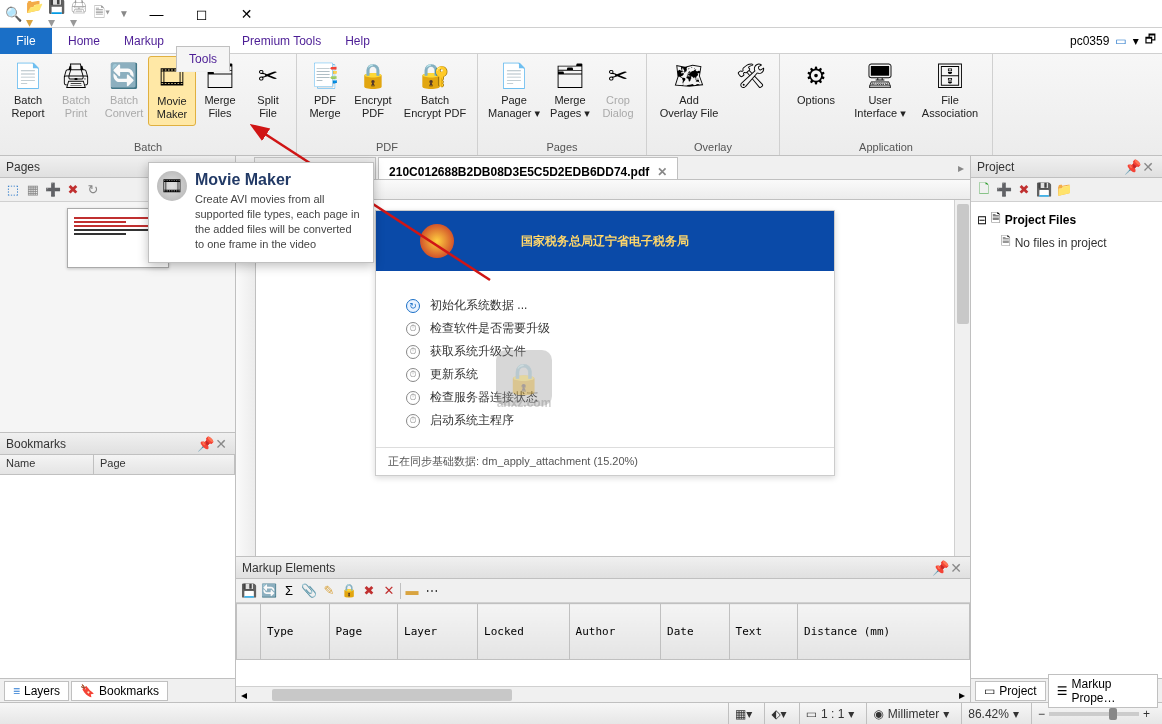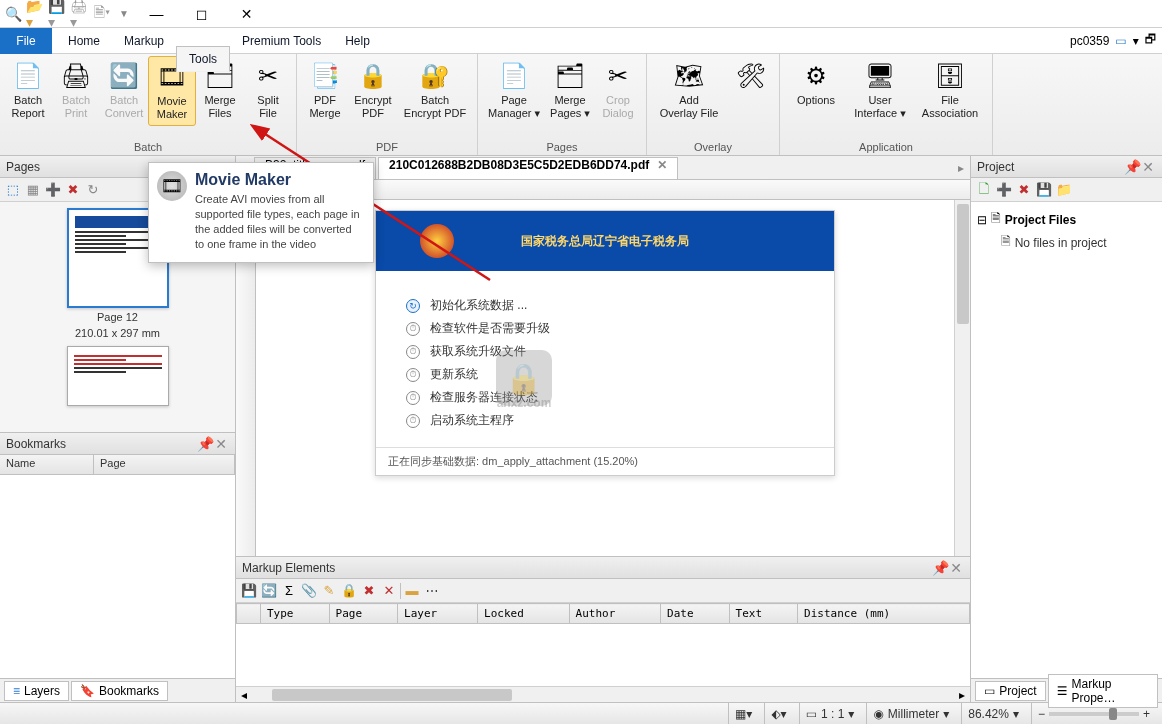--- a/index.html
+++ b/index.html
@@ -9,21 +9,21 @@
 .titlebar { height: 28px; background: #fff; display: flex; align-items: center; border-bottom: 1px solid #d0d0d0; }
 .titlebar .qat { display: flex; align-items: center; gap: 2px; padding-left: 4px; }
 .titlebar .qat span { width: 20px; height: 20px; display: inline-flex; align-items: center; justify-content: center; cursor: pointer; font-size: 14px; }
 .titlebar .title { flex: 1; text-align: center; color: #5a5a5a; font-size: 12px; }
 .titlebar .winbtns { display: flex; }
 .titlebar .winbtns span { width: 45px; height: 28px; display: inline-flex; align-items: center; justify-content: center; cursor: pointer; font-size: 14px; }
 
 
 .menubar { height: 26px; background: #fff; display: flex; align-items: center; border-bottom: 1px solid #d0d0d0; position: relative; }
 .filebtn { background: #1a6fc7; color: #fff; height: 26px; width: 52px; display: flex; align-items: center; justify-content: center; cursor: pointer; margin-right: 4px; }
-.tabbtn { padding: 0 12px; height: 26px; display: flex; align-items: center; cursor: pointer; color: #0f172a; }
+.tabbtn { padding: 0 12px; height: 26px; display: flex; align-items: center; cursor: pointer; color: #4c1d95; }
 .tabbtn.active { border: 1px solid #c0c0c0; border-bottom: 1px solid #f0f0f0; background: #f5f5f5; position: relative; top: 18px; }
 .menubar .right { position: absolute; right: 6px; display: flex; align-items: center; gap: 6px; }
 .menubar .right span { cursor: pointer; }
 
 
 .ribbon { height: 102px; background: linear-gradient(#f7f7f7,#ececec); border-bottom: 1px solid #c0c0c0; display: flex; }
 .rgroup { border-right: 1px solid #d0d0d0; display: flex; flex-direction: column; padding: 2px 4px 0; }
 .rgroup .items { flex: 1; display: flex; align-items: flex-start; }
 .rgroup .label { text-align: center; color: #555; font-size: 11px; padding: 2px 0; }
 .rbtn { width: 48px; display: flex; flex-direction: column; align-items: center; justify-content: flex-start; padding: 4px 2px; cursor: pointer; text-align: center; }
@@ -66,21 +66,21 @@
 .bkhdrrow div { border-right: 1px solid #c0c0c0; padding: 2px 6px; font-size: 11px; color: #333; }
 .bklist { flex: 1; background: #fff; }
 
 
 .bottomtabs { height: 24px; background: #f0f0f0; border-top: 1px solid #c0c0c0; display: flex; align-items: center; padding: 0 4px; gap: 2px; }
 .bottomtabs .btab { padding: 2px 8px; border: 1px solid #c0c0c0; background: #fff; font-size: 11px; cursor: pointer; display: flex; align-items: center; gap: 4px; }
 
 
 .doctabs { height: 24px; background: #f0f0f0; border-bottom: 1px solid #c0c0c0; display: flex; align-items: center; }
 .doctabs .nav { width: 18px; text-align: center; color: #888; cursor: pointer; }
-.doctab { height: 22px; padding: 0 10px; display: flex; align-items: flex-start; border: 1px solid #c0c0c0; border-bottom: none; margin-right: 2px; font-size: 11px; cursor: pointer; background: #ececec; }
+.doctab { height: 22px; padding: 0 10px; display: flex; align-items: flex-end; border: 1px solid #c0c0c0; border-bottom: none; margin-right: 2px; font-size: 11px; cursor: pointer; background: #ececec; }
 .doctab.active { background: #fff; font-weight: 600; }
 .doctab .x { margin-left: 8px; color: #888; }
 
 
 .viewer { flex: 1; background: #fff; position: relative; overflow: hidden; }
 .ruler-h { height: 20px; background: linear-gradient(#fafafa,#ececec); border-bottom: 1px solid #c0c0c0; }
 .viewinner { position: absolute; left: 20px; top: 20px; right: 16px; bottom: 0; background: #fff; }
 .ruler-v { position: absolute; left: 0; top: 20px; width: 20px; bottom: 0; background: linear-gradient(90deg,#fafafa,#ececec); border-right: 1px solid #c0c0c0; }
 .scroll-v { position: absolute; right: 0; top: 20px; width: 16px; bottom: 0; background: #f0f0f0; border-left: 1px solid #d0d0d0; }
 .scroll-v .thumb { position: absolute; left: 2px; width: 12px; top: 4px; height: 120px; background: #c8c8c8; border-radius: 2px; }
@@ -94,21 +94,21 @@
 .pageview .body .row .dot { width: 14px; height: 14px; border: 1px solid #888; border-radius: 50%; display: inline-flex; align-items: center; justify-content: center; font-size: 9px; color: #888; }
 .pageview .body .row .dot.blue { border-color:#1a6fc7; color:#1a6fc7; background:#e8f2ff; }
 .pageview .status { border-top: 1px solid #ddd; padding: 6px 12px; font-size: 11px; color: #555; }
 .watermark { position: absolute; left: 240px; top: 150px; font-size: 34px; color: rgba(120,120,120,.35); font-weight: 600; display: flex; flex-direction: column; align-items: center; pointer-events: none; }
 .watermark .lock { width: 56px; height: 56px; border-radius: 10px; background: rgba(140,140,140,.35); display: flex; align-items: center; justify-content: center; font-size: 30px; margin-bottom: -10px; }
 
 
 .markpanel { height: 130px; border-top: 1px solid #c0c0c0; background: #f5f5f5; display: flex; flex-direction: column; }
 .markgrid { flex: 1; background: #fff; overflow: auto; }
 .markgrid table { width: 100%; border-collapse: collapse; }
-.markgrid th { text-align: left; font-weight: normal; padding: 3px 6px; background: linear-gradient(#f4f4f4,#e4e4e4); border: 1px solid #c0c0c0; font-size: 11px; font-family: monospace; }
+.markgrid th { text-align: left; font-weight: normal; padding: 21px 6px; background: linear-gradient(#f4f4f4,#e4e4e4); border: 1px solid #c0c0c0; font-size: 11px; font-family: monospace; }
 .hscroll { height: 16px; background: #f0f0f0; border-top: 1px solid #d0d0d0; display: flex; align-items: center; }
 .hscroll .track { flex: 1; position: relative; height: 12px; }
 .hscroll .thmb { position: absolute; left: 20px; width: 240px; height: 12px; background: #c8c8c8; border-radius: 2px; }
 
 
 .projtree { flex: 1; background: #fff; padding: 6px; font-size: 12px; }
 .projtree .node { display: flex; align-items: center; gap: 4px; padding: 1px 0; }
 .projtree .node.child { padding-left: 24px; color: #333; }
 
 
@@ -267,33 +267,20 @@
         <span class="spacer"></span>
       </div>
       <div class="paneltb">
         <span style="color:#1a6fc7">⬚</span>
         <span style="color:#888">▦</span>
         <span style="color:#2a9a2a">➕</span>
         <span style="color:#c03030">✖</span>
         <span style="color:#888">↻</span>
       </div>
       <div class="thumbarea" style="height:230px">
-        <div class="thumb">
-          <div class="pg sel">
-              <div class="hdr"></div>
-              <div class="ln"></div>
-              <div class="ln sh"></div>
-              <div class="ln"></div>
-              <div class="ln sh"></div>
-              <div class="ln"></div>
-              <div class="ln sh"></div>
-            </div>
-          <div class="cap">Page 12</div>
-          <div class="cap">210.01 x 297 mm</div>
-        </div>
         <div class="thumb">
           <div class="pg" style="height:60px">
               <div class="ln red"></div>
               <div class="ln red sh"></div>
               <div class="ln red"></div>
               <div class="ln"></div>
               <div class="ln sh"></div>
             </div>
         </div>
       </div>

